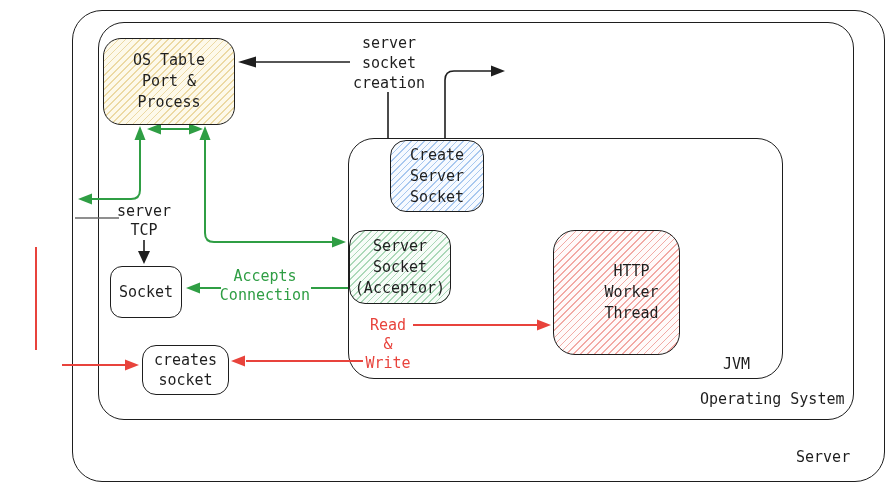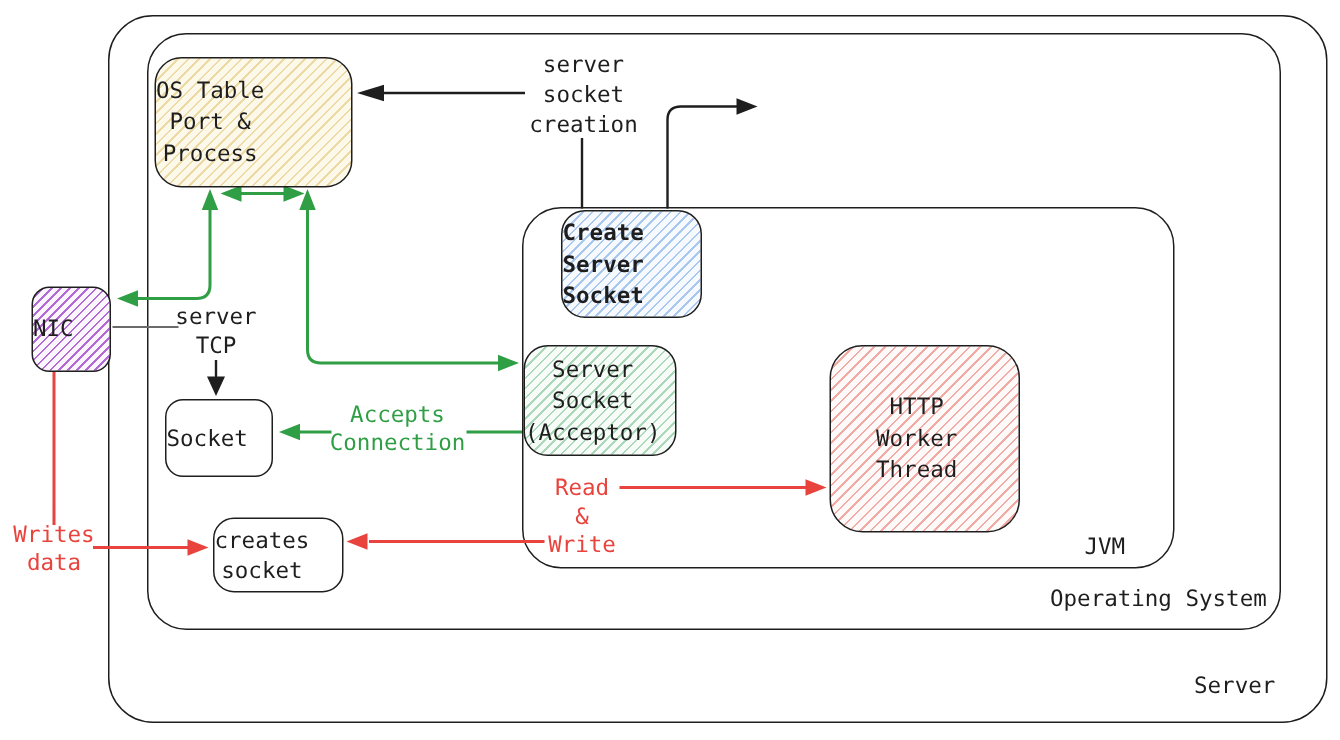--- a/index.html
+++ b/index.html
@@ -10,21 +10,21 @@
   html,body{margin:0;padding:0;background:#fff;}
   .canvas{
     position:relative;width:893px;height:493px;background:#fff;overflow:hidden;
     font-family:"DejaVu Sans Mono", monospace;color:var(--ink);
   }
   .container{
     position:absolute;border:1.5px solid var(--ink);background:transparent;
   }
   .node{
     position:absolute;border:1.5px solid var(--ink);
-    display:flex;align-items:center;justify-content:flex-start;
+    display:flex;align-items:center;justify-content:center;
     text-align:center;font-size:15px;line-height:21px;
   }
   .prelines{white-space:pre-line;}
   .freelabel{
     position:absolute;font-size:15px;line-height:20px;white-space:pre-line;
   }
   .small-lh{line-height:19px;}
   .center{text-align:center;}
   .green-text{color:var(--green);}
   .red-text{color:var(--red);}
@@ -116,34 +116,31 @@
       <polygon class="f-red" points="139,365 125,359.5 125,370.5"></polygon>
     </g>
   </svg>
 
   <div class="node fill-yellow" style="left:103px;top:38px;width:130px;height:85px;border-radius:18px;">
     <span class="prelines">OS Table
 Port &amp;
 Process</span>
   </div>
 
-  <div class="node fill-purple" style="left:21px;top:191px;width:51px;height:55px;border-radius:12px;">
-    <span class="prelines">NIC</span>
-  </div>
 
   <div class="node fill-white" style="left:110px;top:266px;width:70px;height:50px;border-radius:12px;">
     <span class="prelines">Socket</span>
   </div>
 
   <div class="node fill-white" style="left:142px;top:345px;width:85px;height:48px;border-radius:14px;line-height:20px;">
     <span class="prelines">creates
 socket</span>
   </div>
 
-  <div class="node fill-blue" style="left:374px;top:140px;width:92px;height:70px;border-radius:16px;font-weight:bold;">
+  <div class="node fill-blue" style="left:390px;top:140px;width:92px;height:70px;border-radius:16px;">
     <span class="prelines">Create
 Server
 Socket</span>
   </div>
 
   <div class="node fill-greenish" style="left:349px;top:230px;width:100px;height:72px;border-radius:16px;">
     <span class="prelines">Server
 Socket
 (Acceptor)</span>
   </div>
@@ -162,20 +159,18 @@
   <div class="freelabel center small-lh" style="left:114px;top:202px;width:60px;">server
 TCP</div>
 
   <div class="freelabel center small-lh red-text" style="left:358px;top:316px;width:60px;">Read
 &amp;
 Write</div>
 
   <div class="freelabel center small-lh green-text" style="left:215px;top:267px;width:100px;">Accepts
 Connection</div>
 
-  <div class="freelabel center small-lh red-text" style="left:1px;top:347px;width:70px;">Writes
-data</div>
 
   <div class="corner-label" style="left:723px;top:356px;">JVM</div>
   <div class="corner-label" style="left:700px;top:391px;">Operating System</div>
   <div class="corner-label" style="left:796px;top:449px;">Server</div>
 
 </div>
 
 </body></html>

